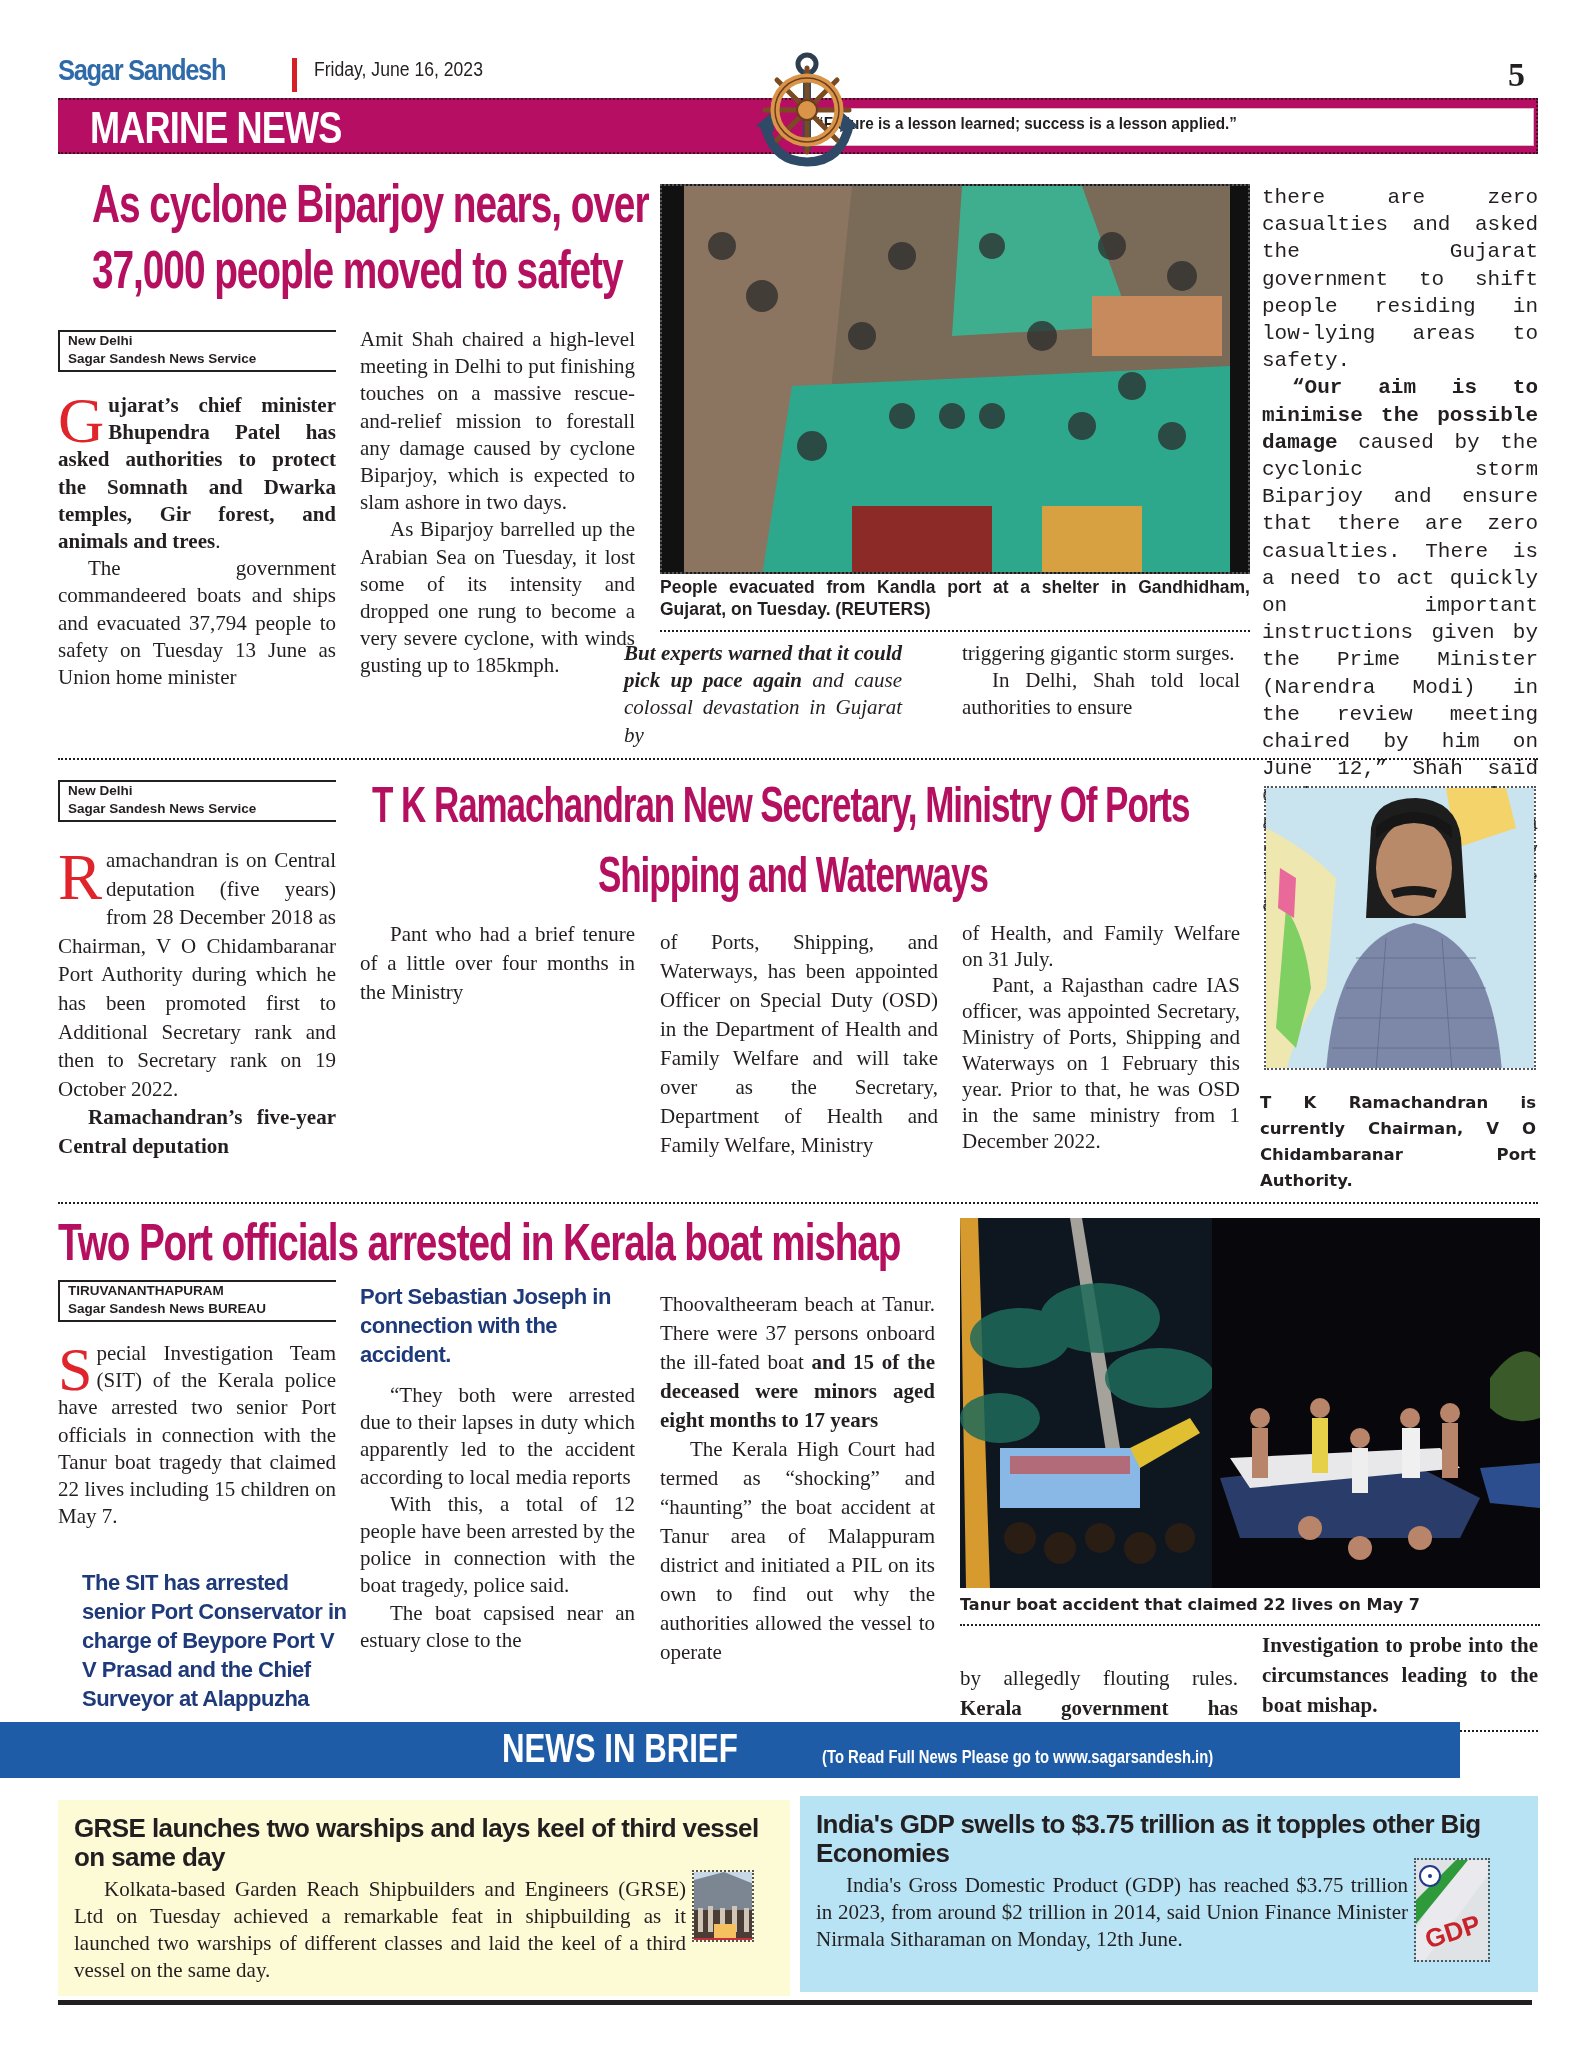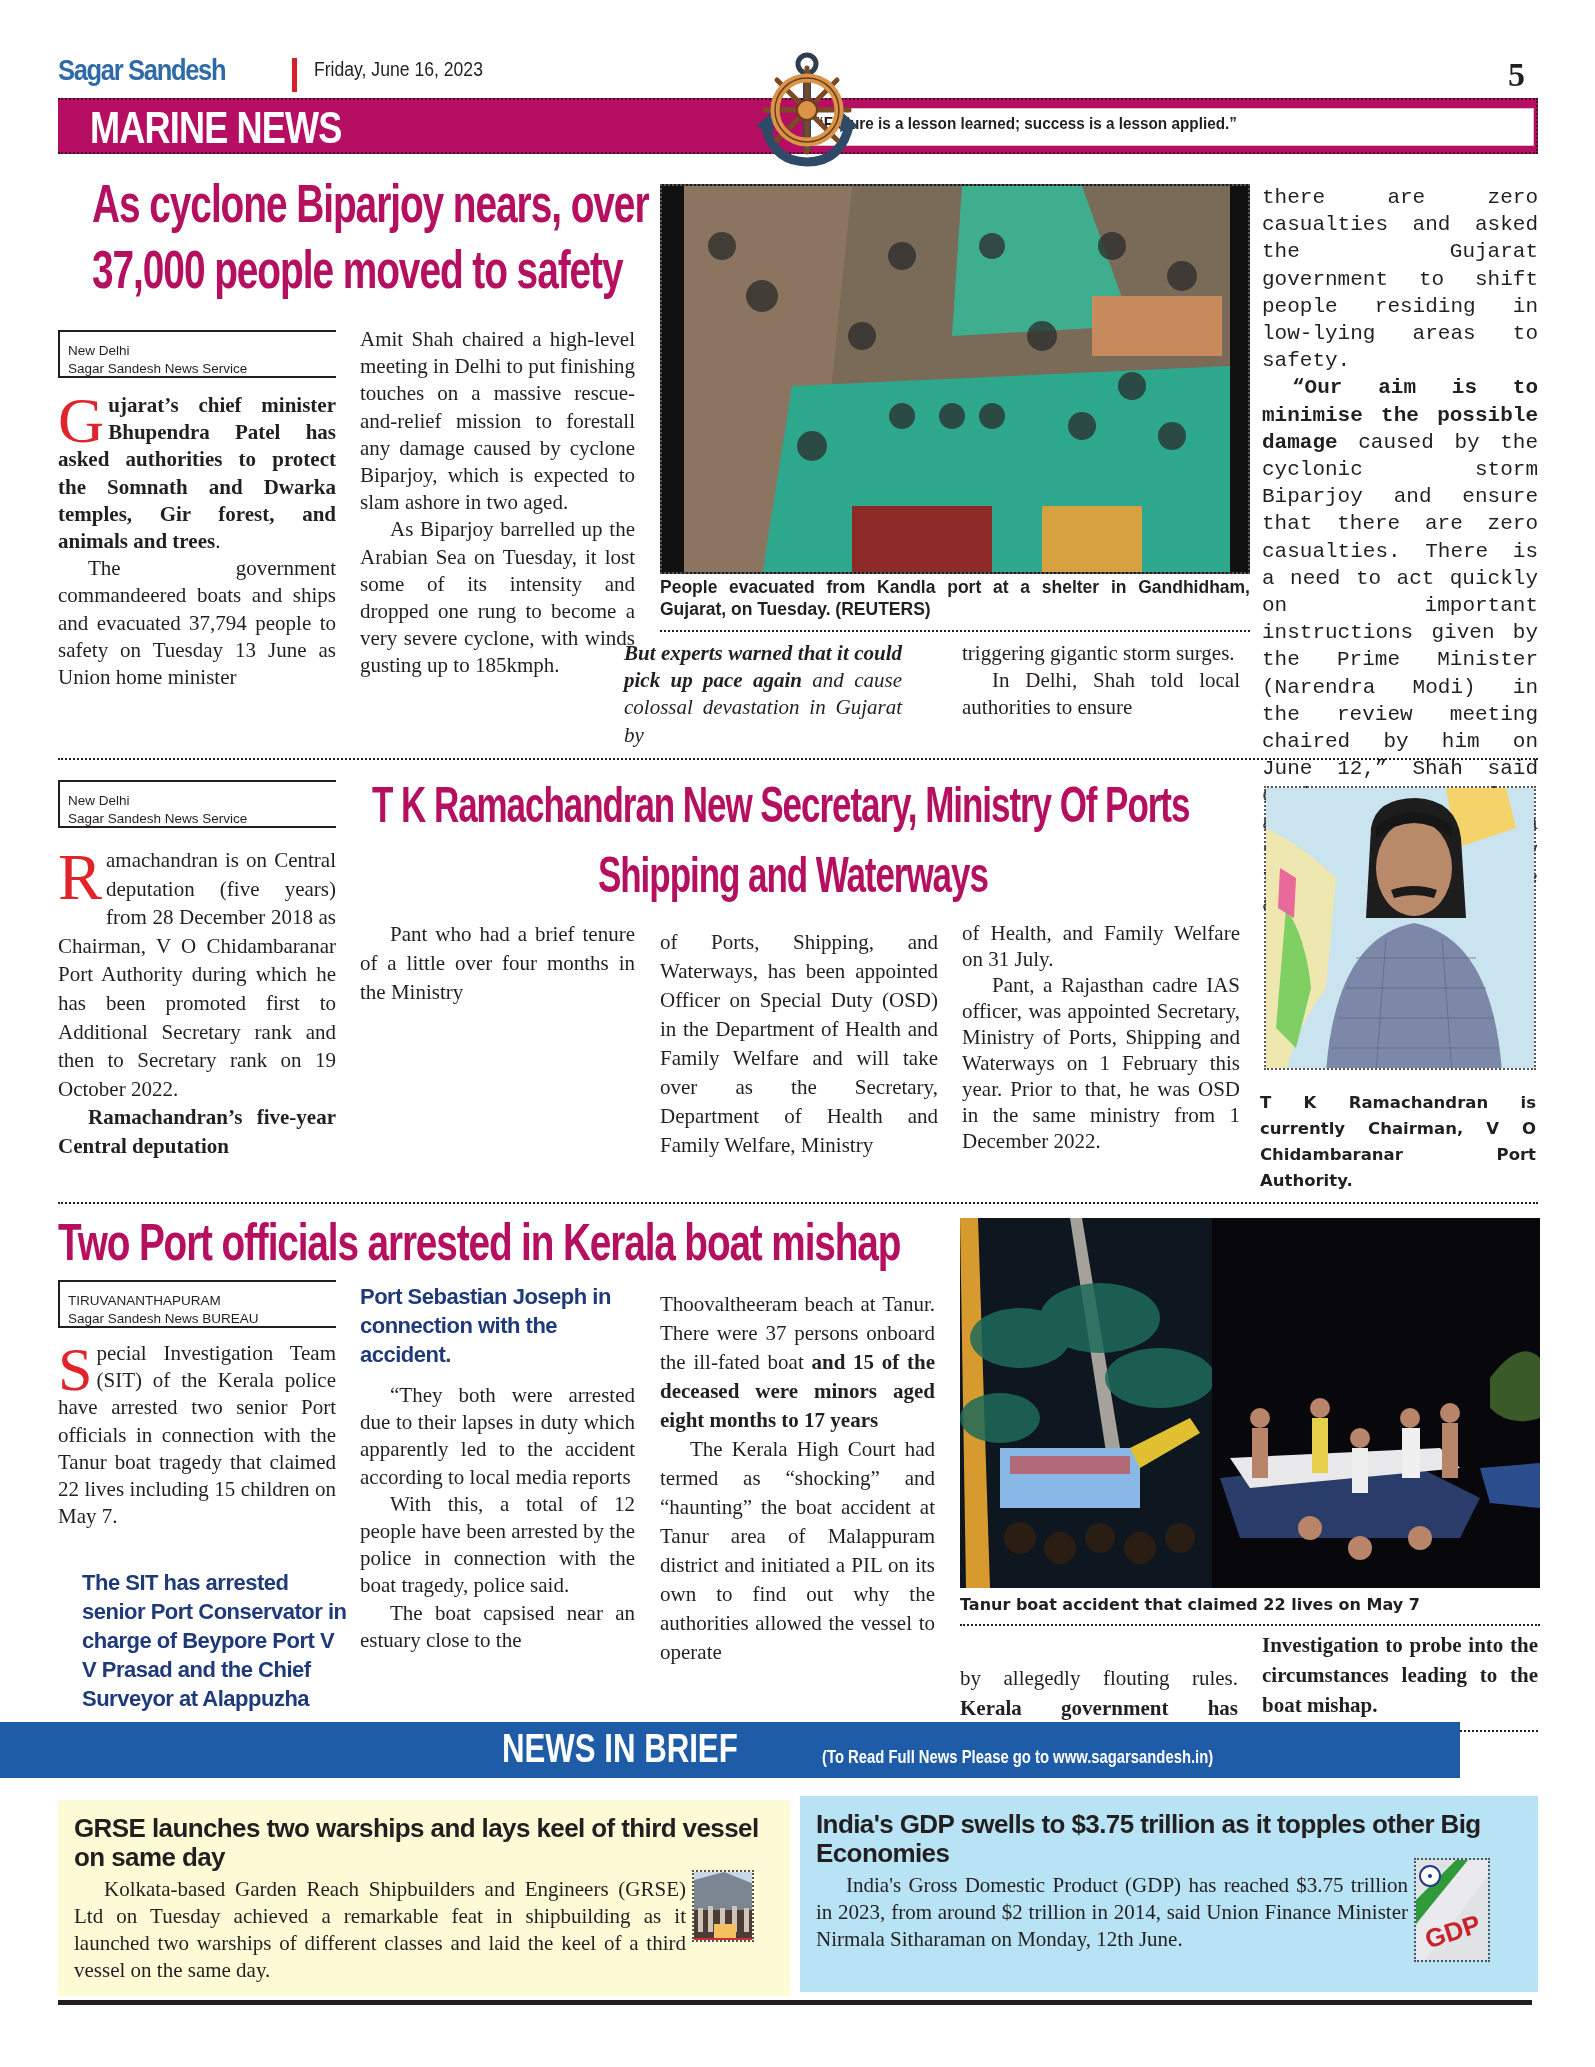--- a/index.html
+++ b/index.html
@@ -15,21 +15,21 @@
   .date { left: 314px; top: 58px; font-family: "Liberation Sans", sans-serif; font-size: 20px; color: #231f20; transform: scaleX(0.88); transform-origin: left top; }
   .page-no { left: 1508px; top: 56px; font-family: "Liberation Serif", serif; font-weight: bold; font-size: 34px; }
   .section-bar { left: 58px; top: 98px; width: 1480px; height: 56px; background: #b50e62; border-top: 2px dotted #3a1020; border-bottom: 2px dotted #3a1020; border-right: 2px dotted #3a1020; }
   .section-title { left: 90px; top: 103px; font-family: "Liberation Sans", sans-serif; font-weight: bold; font-size: 44px; color: #fff; letter-spacing: -1px; transform: scaleX(0.82); transform-origin: left top; }
   .quote-box { left: 810px; top: 108px; width: 724px; height: 38px; background: #fff; border: 1px solid #d7c0cc; }
   .quote { left: 816px; top: 114px; font-family: "Liberation Sans", sans-serif; font-weight: bold; font-size: 17px; color: #231f20; transform: scaleX(0.9); transform-origin: left top; white-space: nowrap; }
   .logo { left: 752px; top: 50px; width: 110px; height: 120px; }
 
   
   .h1 { font-size: 54px; line-height: 62px; transform: scaleX(0.72); white-space: nowrap; }
-  .dateline { border: 2px solid #231f20; border-right: none; border-top-width: 2px; width: 278px; height: 48px; padding: 10px 8px; font-family: "Liberation Sans", sans-serif; font-size: 13.5px; line-height: 18px; }
+  .dateline { border: 2px solid #231f20; border-right: none; border-top-width: 2px; width: 278px; height: 42px; padding: 0 8px; font-family: "Liberation Sans", sans-serif; font-size: 13.5px; line-height: 18px; font-weight: bold; }
   .col { font-size: 21px; line-height: 27.2px; text-align: justify; text-align-last: auto; hyphens: manual; }
   .col p { text-indent: 30px; }
   .col p.noi { text-indent: 0; }
   .dropcap { float: left; font-size: 64px; line-height: 50px; color: #e0242b; margin: 4px 4px 0 0; font-family: "Liberation Serif", serif; }
   .caption { font-family: "Liberation Sans", sans-serif; font-weight: bold; font-size: 17.5px; line-height: 22px; text-align: justify; }
   .dotrule { height: 0; border-top: 2px dotted #231f20; }
   .photo { border: 2px dotted #555; overflow: hidden; }
   .navyhead { font-family: "Liberation Sans", sans-serif; font-weight: bold; font-size: 22px; line-height: 29px; color: #1e3a7a; letter-spacing: -0.5px; }
 
   
@@ -82,21 +82,21 @@
   <div>New Delhi</div>
   <div>Sagar Sandesh News Service</div>
 </div>
 
 <div class="abs col" style="left:58px;top:392px;width:278px;">
   <p class="noi"><span class="dropcap">G</span><b>ujarat’s chief minister Bhupendra Patel has asked authorities to protect the Somnath and Dwarka temples, Gir forest, and animals and trees</b><span>.</span></p>
   <p>The government commandeered boats and ships and evacuated 37,794 people to safety on Tuesday 13 June as Union home minister</p>
 </div>
 
 <div class="abs col" style="left:360px;top:326px;width:275px;">
-  <p class="noi">Amit Shah chaired a high-level meeting in Delhi to put finishing touches on a massive rescue-and-relief mission to forestall any damage caused by cyclone Biparjoy, which is expected to slam ashore in two aged.</p>
+  <p class="noi">Amit Shah chaired a high-level meeting in Delhi to put finishing touches on a massive rescue-and-relief mission to forestall any damage caused by cyclone Biparjoy, which is expected to slam ashore in two days.</p>
   <p>As Biparjoy barrelled up the Arabian Sea on Tuesday, it lost some of its intensity and dropped one rung to become a very severe cyclone, with winds gusting up to 185kmph.</p>
 </div>
 
 <div class="abs photo" style="left:660px;top:184px;width:590px;height:390px;background:#1a1a1a;">
   <svg width="590" height="390" viewBox="0 0 590 390" preserveAspectRatio="none">
     <rect x="22" y="0" width="546" height="390" fill="#7a6a58"></rect>
     <polygon points="22,0 190,0 150,390 22,390" fill="#8b7560"></polygon>
     <polygon points="130,200 568,180 568,390 100,390" fill="#2ea88c"></polygon>
     <polygon points="300,0 420,0 470,140 290,150" fill="#3fae8e"></polygon>
     <rect x="430" y="110" width="130" height="60" fill="#c78a5c"></rect>

